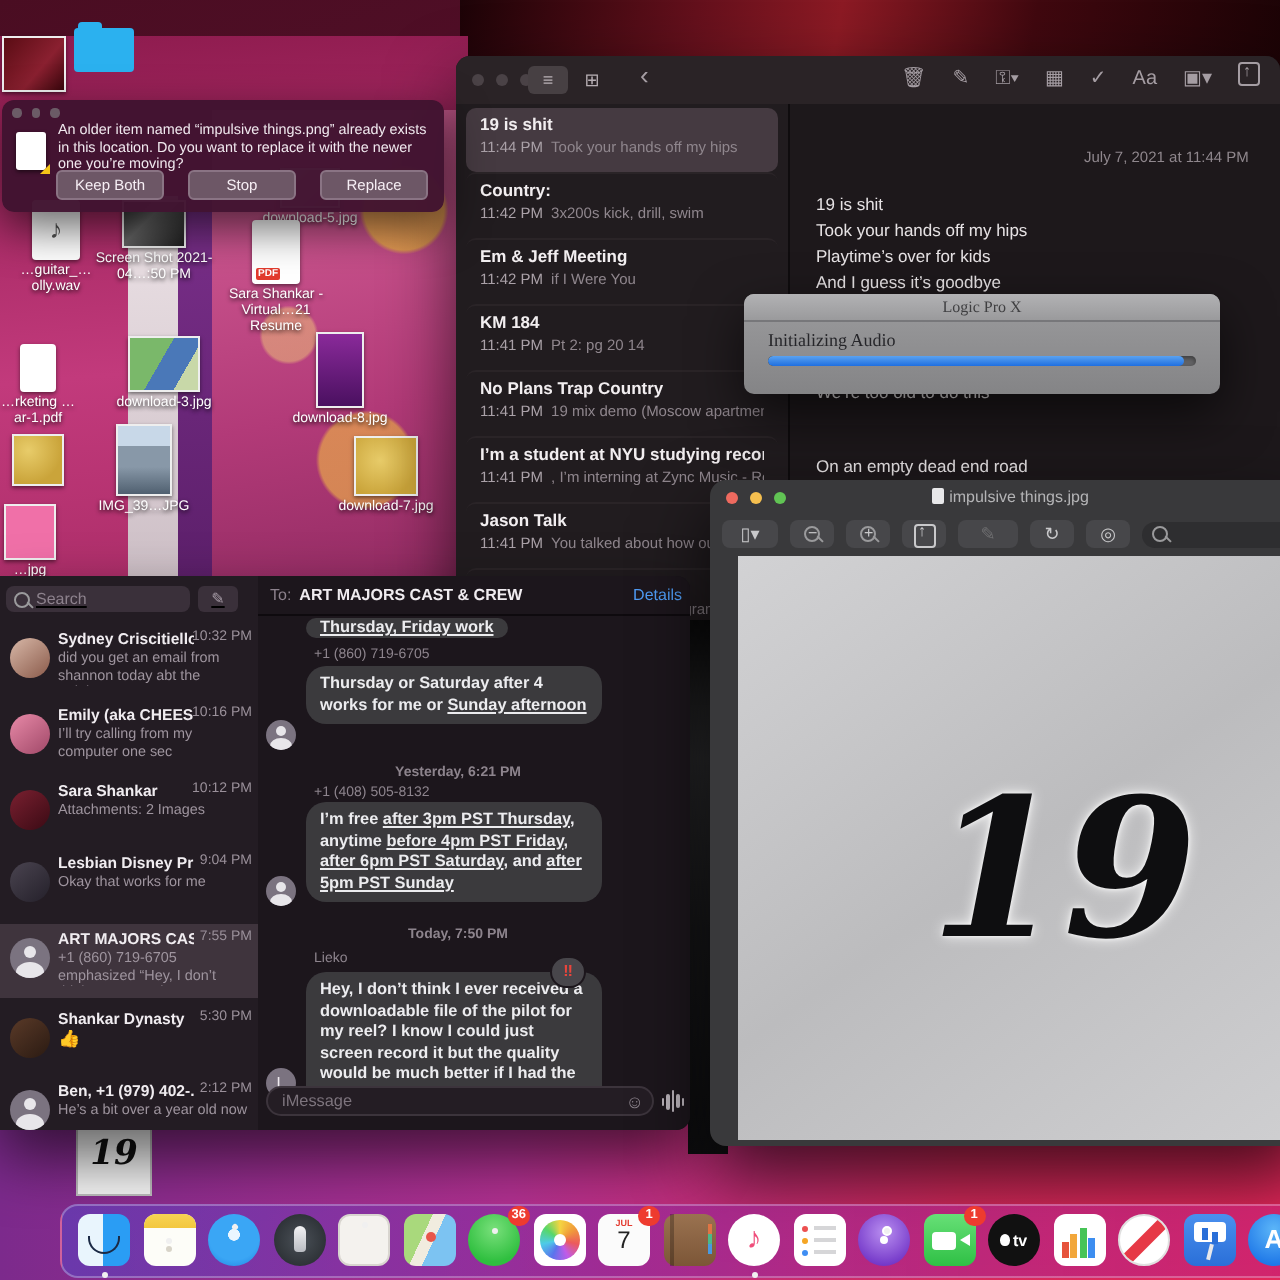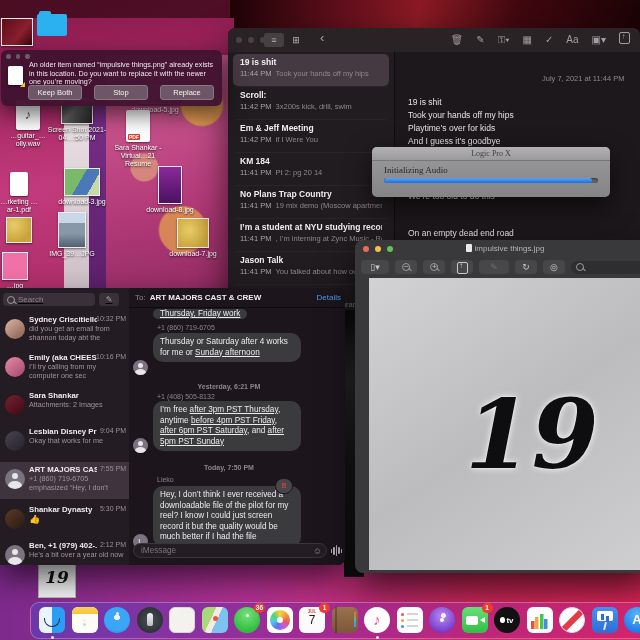--- a/index.html
+++ b/index.html
@@ -141,21 +141,21 @@
   .crow .pv{position:absolute;left:29px;top:13px;width:96px;font-size:7.2px;line-height:8.6px;
     color:#9e949e;max-height:18px;overflow:hidden;}
   #msgs .chat{position:absolute;left:129px;top:0;right:0;bottom:0;background:#1c161c;}
   .chead{position:absolute;left:0;right:0;top:0;height:19px;border-bottom:1px solid #0e0a0e;
     font-size:8px;line-height:19px;}
   .chead .to{color:#8d828d;margin-left:6px;}
   .chead .rcpt{color:#f0ecf0;font-weight:bold;margin-left:4px;}
   .chead .det{position:absolute;right:4px;color:#4f9cf5;}
   .sender{position:absolute;font-size:7px;color:#8d848d;}
   .bubble{position:absolute;background:#3b3a3d;border-radius:10px;color:#ececef;
-    font-size:8.2px;line-height:10.5px;padding:4px 7px;max-width:148px;box-sizing:border-box;}
+    font-size:8.2px;line-height:10.5px;padding:4px 7px;max-width:148px;box-sizing:border-box;font-weight:bold;}
   .cts{position:absolute;left:0;right:16px;text-align:center;font-size:7px;font-weight:bold;
     color:#8d848d;}
   .cavatar{position:absolute;width:15px;height:15px;border-radius:50%;background:#7b7380;
     overflow:hidden;color:#f0ecf0;font-size:8px;text-align:center;line-height:15px;}
   .cavatar.person::before{content:"";position:absolute;top:3px;left:5px;width:5px;height:5px;
     border-radius:50%;background:#e8e6ea;}
   .cavatar.person::after{content:"";position:absolute;top:8.5px;left:2px;width:11px;height:8px;
     border-radius:50%;background:#e8e6ea;}
   .tapback{position:absolute;width:16px;height:14px;border-radius:8px;background:#48464b;
     border:1.5px solid #1c161c;color:#e8453c;font-size:8px;font-weight:bold;text-align:center;
@@ -355,21 +355,21 @@
         <span class="gl">▣▾</span>
         <span class="gl"><span class="glyphbox up"></span></span>
       </div>
     </div>
     <div class="list">
       <div class="nrow sel">
         <div class="t">19 is shit</div>
         <div class="s"><b>11:44 PM</b><span>Took your hands off my hips</span></div>
       </div>
       <div class="nrow">
-        <div class="t">Scroll:</div>
+        <div class="t">Country:</div>
         <div class="s"><b>11:42 PM</b><span>3x200s kick, drill, swim</span></div>
       </div>
       <div class="nrow">
         <div class="t">Em &amp; Jeff Meeting</div>
         <div class="s"><b>11:42 PM</b><span>if I Were You</span></div>
       </div>
       <div class="nrow">
         <div class="t">KM 184</div>
         <div class="s"><b>11:41 PM</b><span>Pt 2: pg 20 14</span></div>
       </div>
@@ -425,21 +425,21 @@
         <div class="nm">Sydney Criscitiello</div>
         <div class="tm">10:32 PM</div>
         <div class="pv">did you get an email from shannon today abt the training?</div>
       </div>
       <div class="crow" style="top:62px;">
         <div class="avatar" style="background:linear-gradient(140deg,#e88aa8,#a04868);"></div>
         <div class="nm">Emily (aka CHEESE)..</div>
         <div class="tm">10:16 PM</div>
         <div class="pv">I’ll try calling from my computer one sec</div>
       </div>
-      <div class="crow" style="top:100px;padding-left:40px;">
+      <div class="crow" style="top:100px;">
         <div class="avatar" style="background:linear-gradient(140deg,#7a2030,#3a0a14);"></div>
         <div class="nm">Sara Shankar</div>
         <div class="tm">10:12 PM</div>
         <div class="pv">Attachments: 2 Images</div>
       </div>
       <div class="crow" style="top:136px;">
         <div class="avatar" style="background:linear-gradient(140deg,#4a4450,#24202a);"></div>
         <div class="nm">Lesbian Disney Prin...</div>
         <div class="tm">9:04 PM</div>
         <div class="pv">Okay that works for me</div>

